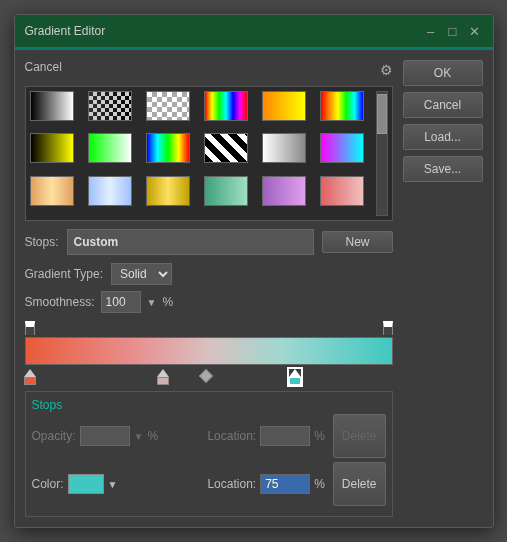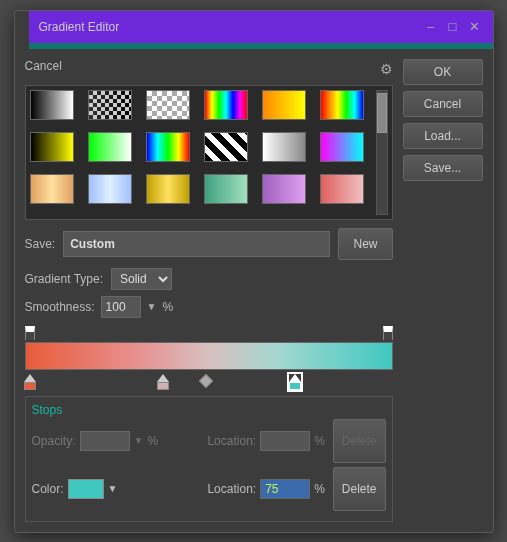--- a/index.html
+++ b/index.html
@@ -14,27 +14,26 @@
       font-size: 12px;
     }
     .dialog {
       width: 480px;
       background: #3c3c3c;
       border: 1px solid #5a5a5a;
       border-radius: 3px;
       box-shadow: 0 4px 20px rgba(0,0,0,0.6);
     }
     .title-bar {
-      background: #6d28d9;
-      border-bottom: 6px solid #0f766e;
+      background: #14532d;
+      border-bottom: 3px solid #0f766e;
       padding: 8px 10px;
       display: flex;
       align-items: center;
       justify-content: space-between;
-      margin-left: 14px;
     }
     .title-bar-text {
       color: #ccc;
       font-size: 12px;
     }
     .title-bar-controls {
       display: flex;
       gap: 6px;
     }
     .title-btn {
@@ -138,26 +137,26 @@
       color: #ddd;
       padding: 12px 6px;
       font-size: 12px;
       height: 22px;
       font-weight: bold;
     }
     .btn-new {
       background: linear-gradient(to bottom, #5a5a5a, #4a4a4a);
       border: 1px solid #666;
       color: #ccc;
-      padding: 3px 14px;
+      padding: 3px 22px;
       cursor: pointer;
       font-size: 12px;
       border-radius: 2px;
       white-space: nowrap;
-      height: 32px;
+      height: 22px;
     }
     .gradient-type-row {
       display: flex;
       align-items: center;
       margin-bottom: 6px;
       gap: 8px;
     }
     .row-label { color: #bbb; }
     .select-box {
       background: #555;
@@ -240,21 +239,21 @@
     .stops-input {
       background: #555;
       border: 1px solid #666;
       color: #777;
       width: 50px;
       padding: 2px 4px;
       font-size: 12px;
       height: 20px;
     }
     .stops-input.active {
-      color: #bef264;
+      color: #fef9c3;
       background: #3a6aaa;
     }
     .delete-btn {
       background: linear-gradient(to bottom, #5a5a5a, #4a4a4a);
       border: 1px solid #666;
       color: #777;
       padding: 14px 8px;
       cursor: pointer;
       font-size: 12px;
       border-radius: 2px;
@@ -332,21 +331,21 @@
           <div class="preset-swatch" style="background: linear-gradient(to right, #40a080, #a0e0c0);"></div>
           <div class="preset-swatch" style="background: linear-gradient(to right, #a060c0, #e0a0f0);"></div>
           <div class="preset-swatch" style="background: linear-gradient(to right, #e06060, #f0c0c0);"></div>
         </div>
         <div class="scrollbar-area">
           <div class="scrollbar-thumb"></div>
         </div>
       </div>
 
       <div class="name-row">
-        <span class="name-label">Save:</span>
+        <span class="name-label">Stops:</span>
         <input class="name-input" type="text" value="Custom" style="">
         <button class="btn-new">New</button>
       </div>
 
       <div class="gradient-type-row">
         <span class="row-label">Gradient Type:</span>
         <select class="select-box">
           <option>Solid</option>
           <option>Noise</option>
         </select>

